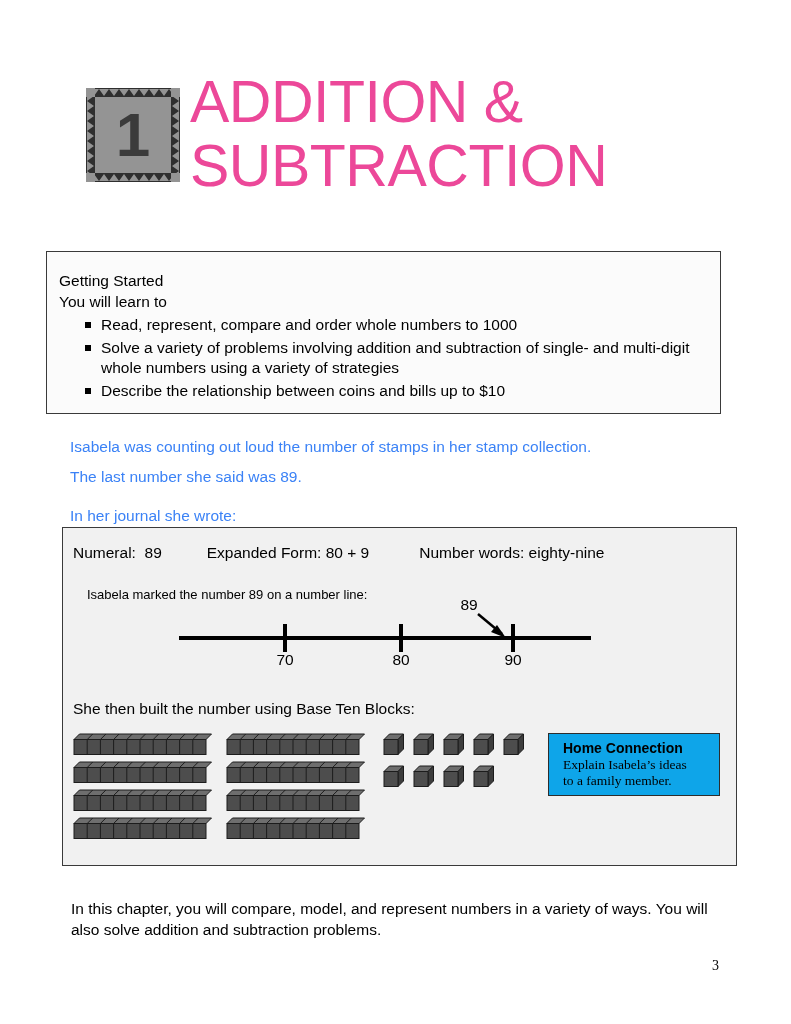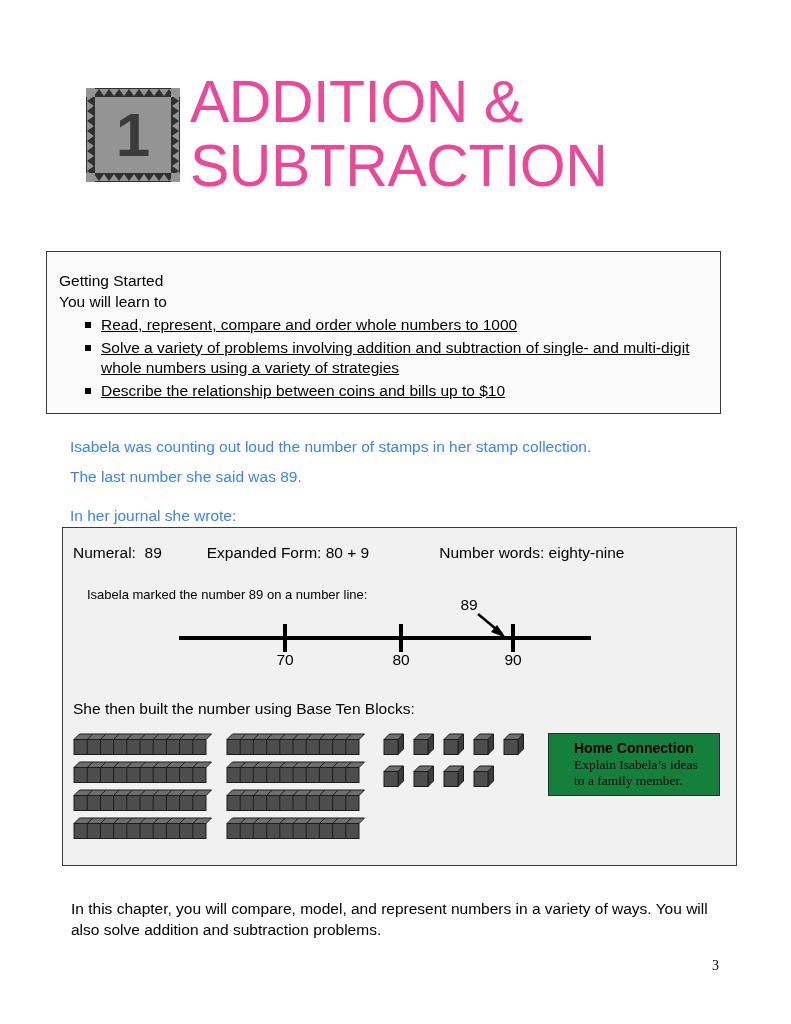--- a/index.html
+++ b/index.html
@@ -84,21 +84,20 @@
   }
   .gs-line {
     font-size: 15.5px;
     line-height: 21px;
     color: #000;
   }
   .gs-list {
     margin: 3px 0 0 0;
     padding: 0;
     list-style: none;
-    text-decoration: underline;
   }
   .gs-list li {
     position: relative;
     padding-left: 42px;
     font-size: 15.5px;
     line-height: 20.5px;
     margin-bottom: 2px;
   }
   .gs-list li .sq {
     position: absolute;
@@ -136,21 +135,21 @@
     position: absolute;
     left: 10px;
     top: 16px;
     width: 650px;
     font-size: 15.5px;
     white-space: nowrap;
   }
   .forms-row .seg { display: inline-block; }
   .seg-numeral { margin-left: 0px; }
   .seg-expanded { margin-left: 45px; }
-  .seg-words { margin-left: 70px; }
+  .seg-words { margin-left: 50px; }
 
   .journal-line-2 {
     position: absolute;
     left: 24px;
     top: 59px;
     font-size: 13px;
   }
   .journal-line-3 {
     position: absolute;
     left: 10px;
@@ -193,23 +192,23 @@
   }
 
   
   .home-conn {
     position: absolute;
     left: 485px;
     top: 205px;
     width: 172px;
     height: 63px;
     box-sizing: border-box;
-    background: #15803d;
+    background: #0ea5e9;
     border: 1px solid #2d2d2d;
-    padding: 6px 8px 0 25px;
+    padding: 6px 8px 0 14px;
   }
   .hc-title {
     font-family: "Liberation Sans", sans-serif;
     font-size: 14px;
     font-weight: bold;
     color: #000;
     line-height: 17px;
   }
   .hc-body {
     font-family: "Liberation Serif", serif;

